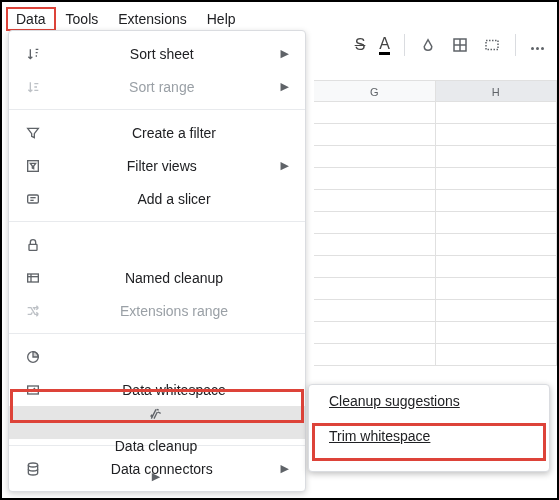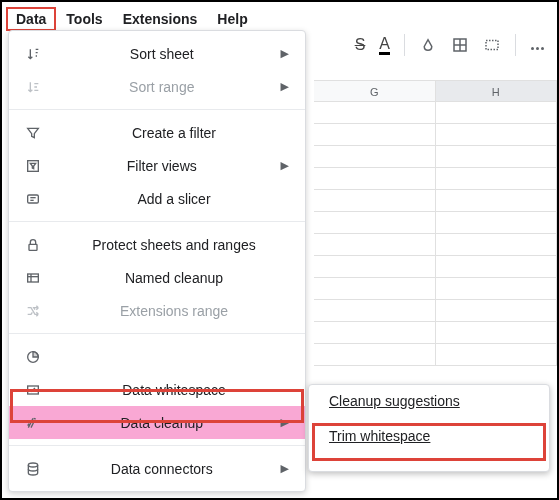--- a/index.html
+++ b/index.html
@@ -1,33 +1,33 @@
 <!DOCTYPE html>
 <html><head>
 <meta charset="utf-8">
 <style>
   * { margin:0; padding:0; box-sizing:border-box; font-family:Arial,sans-serif; }
   body { width:559px; height:500px; background:#fff; border:2px solid #000; position:relative; overflow:hidden; font-size:14px; color:#202124; }
-  .menubar { display:flex; gap:4px; padding:7px 6px;font-weight:bold; }
+  .menubar { display:flex; gap:4px; padding:7px 6px; }
   .mb-item { padding:2px 8px; cursor:pointer; }
   .mb-active { border:2px solid #dd4339; margin:-2px; }
   .toolbar { position:absolute; right:12px; top:32px; display:flex; gap:14px; align-items:center; color:#444; }
   .toolbar svg { width:18px; height:18px; }
   .toolbar .divider { width:1px; height:22px; background:#dadce0; }
   .underline-A { border-bottom:3px solid #000; line-height:1; font-weight:500; font-size:16px; }
   .grid { position:absolute; left:312px; top:78px; right:0; bottom:0; }
   .col-head { display:flex; height:22px; background:#f8f9fa; border-top:1px solid #e0e0e0; }
   .ch { border-right:1px solid #e0e0e0; border-bottom:1px solid #e0e0e0; flex:1; text-align:center; font-size:11px; color:#5f6368; line-height:22px; }
   .ch.selected { background:#e8eaed; }
   .rows .r { display:flex; height:22px; }
   .rows .c { flex:1; border-right:1px solid #e0e0e0; border-bottom:1px solid #e0e0e0; }
   .menu { position:absolute; left:6px; top:28px; width:298px; background:#fff; border:1px solid #dadce0; border-radius:4px; box-shadow:0 2px 6px rgba(0,0,0,0.18); padding:6px 0; }
   .menu .item { display:flex; align-items:center; height:33px; padding:0 16px 0 14px; gap:16px; cursor:pointer; }
   .menu .item.disabled { color:#9aa0a6; cursor:default; }
-  .menu .highlighted { background:#f9a8d4; }
+  .menu .highlighted { background:#e5e5e5;flex-direction:column; }
   .menu .sep { height:1px; background:#e8eaed; margin:6px 0; }
   .menu .ico { width:20px; display:flex; justify-content:center; color:#5f6368; }
   .menu .item.disabled .ico { color:#bdc1c6; }
   .menu .lbl { flex:1;text-align:center; }
   .menu .tri { color:#5f6368; font-size:11px; }
   .box-highlight { position:absolute; border:3px solid #dd4339; pointer-events:none; }
   .submenu { position:absolute; left:306px; top:382px; width:242px; background:#fff; border:1px solid #dadce0; border-radius:4px; box-shadow:0 2px 6px rgba(0,0,0,0.25); padding:8px 0; }
   .submenu .sitem { height:35px; display:flex; align-items:flex-start; padding:0 20px; cursor:pointer;text-decoration:underline; }
   .submenu .highlighted { background:#eee; }
   .dots span { display:inline-block; width:3px; height:3px; border-radius:50%; background:#5f6368; margin:0 1px; }
@@ -174,21 +174,20 @@
     <span class="lbl">Add a slicer</span>
   </div>
   <div class="sep"></div>
   <div class="item">
     <span class="ico">
         <svg width="16" height="16" viewBox="0 0 24 24" fill="none" stroke="currentColor" stroke-width="2">
           <rect x="6" y="11" width="12" height="9" rx="1"></rect>
           <path d="M8 11V8a4 4 0 018 0v3"></path>
         </svg>
       </span>
-    <span class="lbl">Protect sheets and ranges</span>
   </div>
   <div class="item">
     <span class="ico">
         <svg width="16" height="16" viewBox="0 0 24 24" fill="none" stroke="currentColor" stroke-width="2">
           <rect x="4" y="6" width="16" height="12"></rect>
           <line x1="4" y1="10" x2="20" y2="10"></line>
           <line x1="9" y1="6" x2="9" y2="18"></line>
         </svg>
       </span>
     <span class="lbl">Named cleanup</span>

